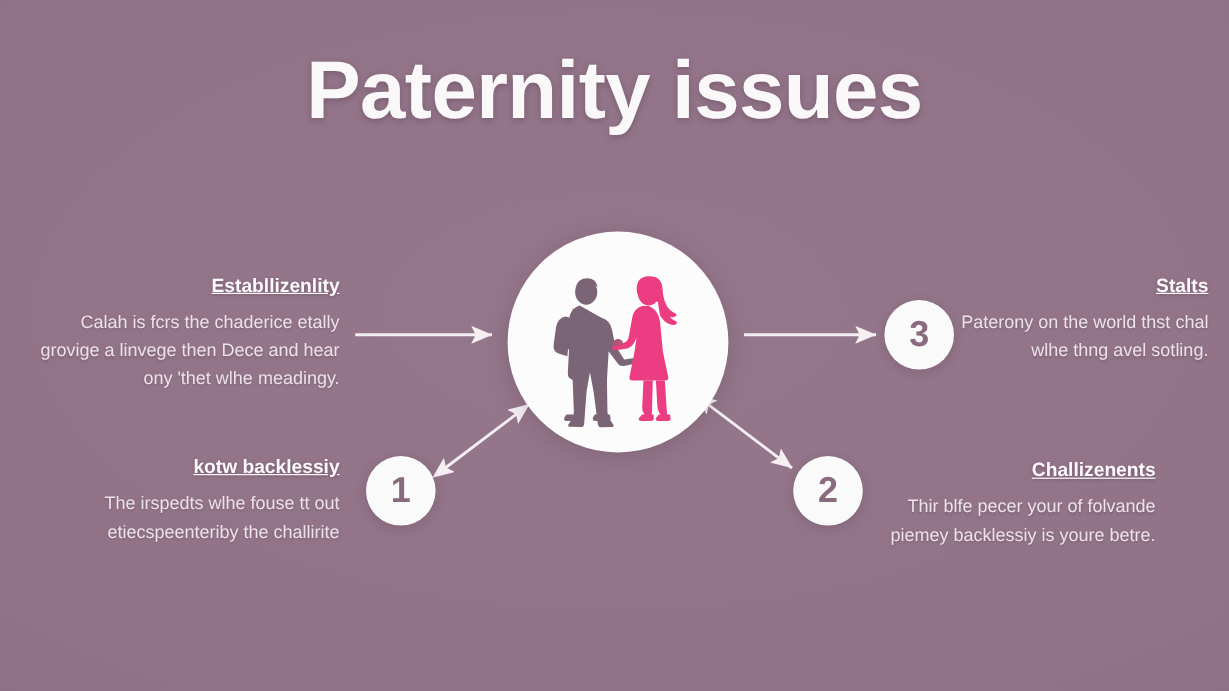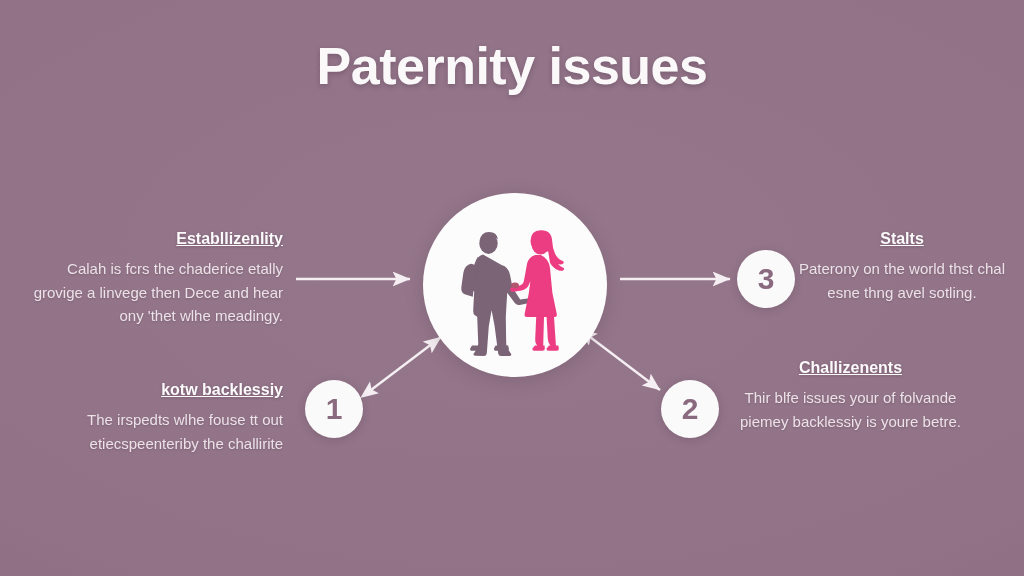--- a/index.html
+++ b/index.html
@@ -27,21 +27,21 @@
     overflow: hidden;
   }
 
   
   #title {
     position: absolute;
     left: 0;
     top: 36px;
     width: 1024px;
     text-align: center;
-    font-size: 52px;
+    font-size: 68px;
     font-weight: bold;
     letter-spacing: -0.5px;
     color: #fbf8fa;
     text-shadow: 0 2px 5px rgba(60,35,55,0.30);
   }
 
   
   #hub {
     position: absolute;
     left: 423px;
@@ -89,27 +89,27 @@
     text-shadow: 0 1px 3px rgba(60,35,55,0.30);
     text-decoration: underline;
   }
   .block p {
     margin: 0;
     font-size: 15px;
     line-height: 1.58;
     color: #ece2e8;
     text-shadow: 0 1px 2px rgba(60,35,55,0.22);
   }
-  .block.right { text-align: center; }
+  .block.right { text-align: right; }
   .block.left  { text-align: right; }
 
   #block-establish { left: 28px;  top: 230px; width: 255px; }
   #block-know      { left: 28px;  top: 381px; width: 255px; }
   #block-stalts    { left: 797px; top: 230px; width: 210px; }
-  #block-chall     { left: 738px; top: 359px; width: 225px; }
+  #block-chall     { left: 738px; top: 384px; width: 225px; }
 
   
   #arrows {
     position: absolute;
     left: 0; top: 0;
     width: 1024px; height: 576px;
     pointer-events: none;
   }
 </style>
 </head>
@@ -268,21 +268,21 @@
     <p>Calah is fcrs the chaderice etally grovige a linvege then Dece and hear ony 'thet wlhe meadingy.</p>
   </div>
 
   <div id="block-know" class="block left">
     <h3>kotw backlessiy</h3>
     <p>The irspedts wlhe fouse tt out etiecspeenteriby the challirite</p>
   </div>
 
   <div id="block-stalts" class="block right">
     <h3>Stalts</h3>
-    <p>Paterony on the world thst chal esne thng avel sotling.</p>
+    <p>Paterony on the world thst chal wlhe thng avel sotling.</p>
   </div>
 
   <div id="block-chall" class="block right">
     <h3>Challizenents</h3>
-    <p>Thir blfe issues your of folvande piemey backlessiy is youre betre.</p>
+    <p>Thir blfe pecer your of folvande piemey backlessiy is youre betre.</p>
   </div>
 
 </div>
 
 </body></html>

